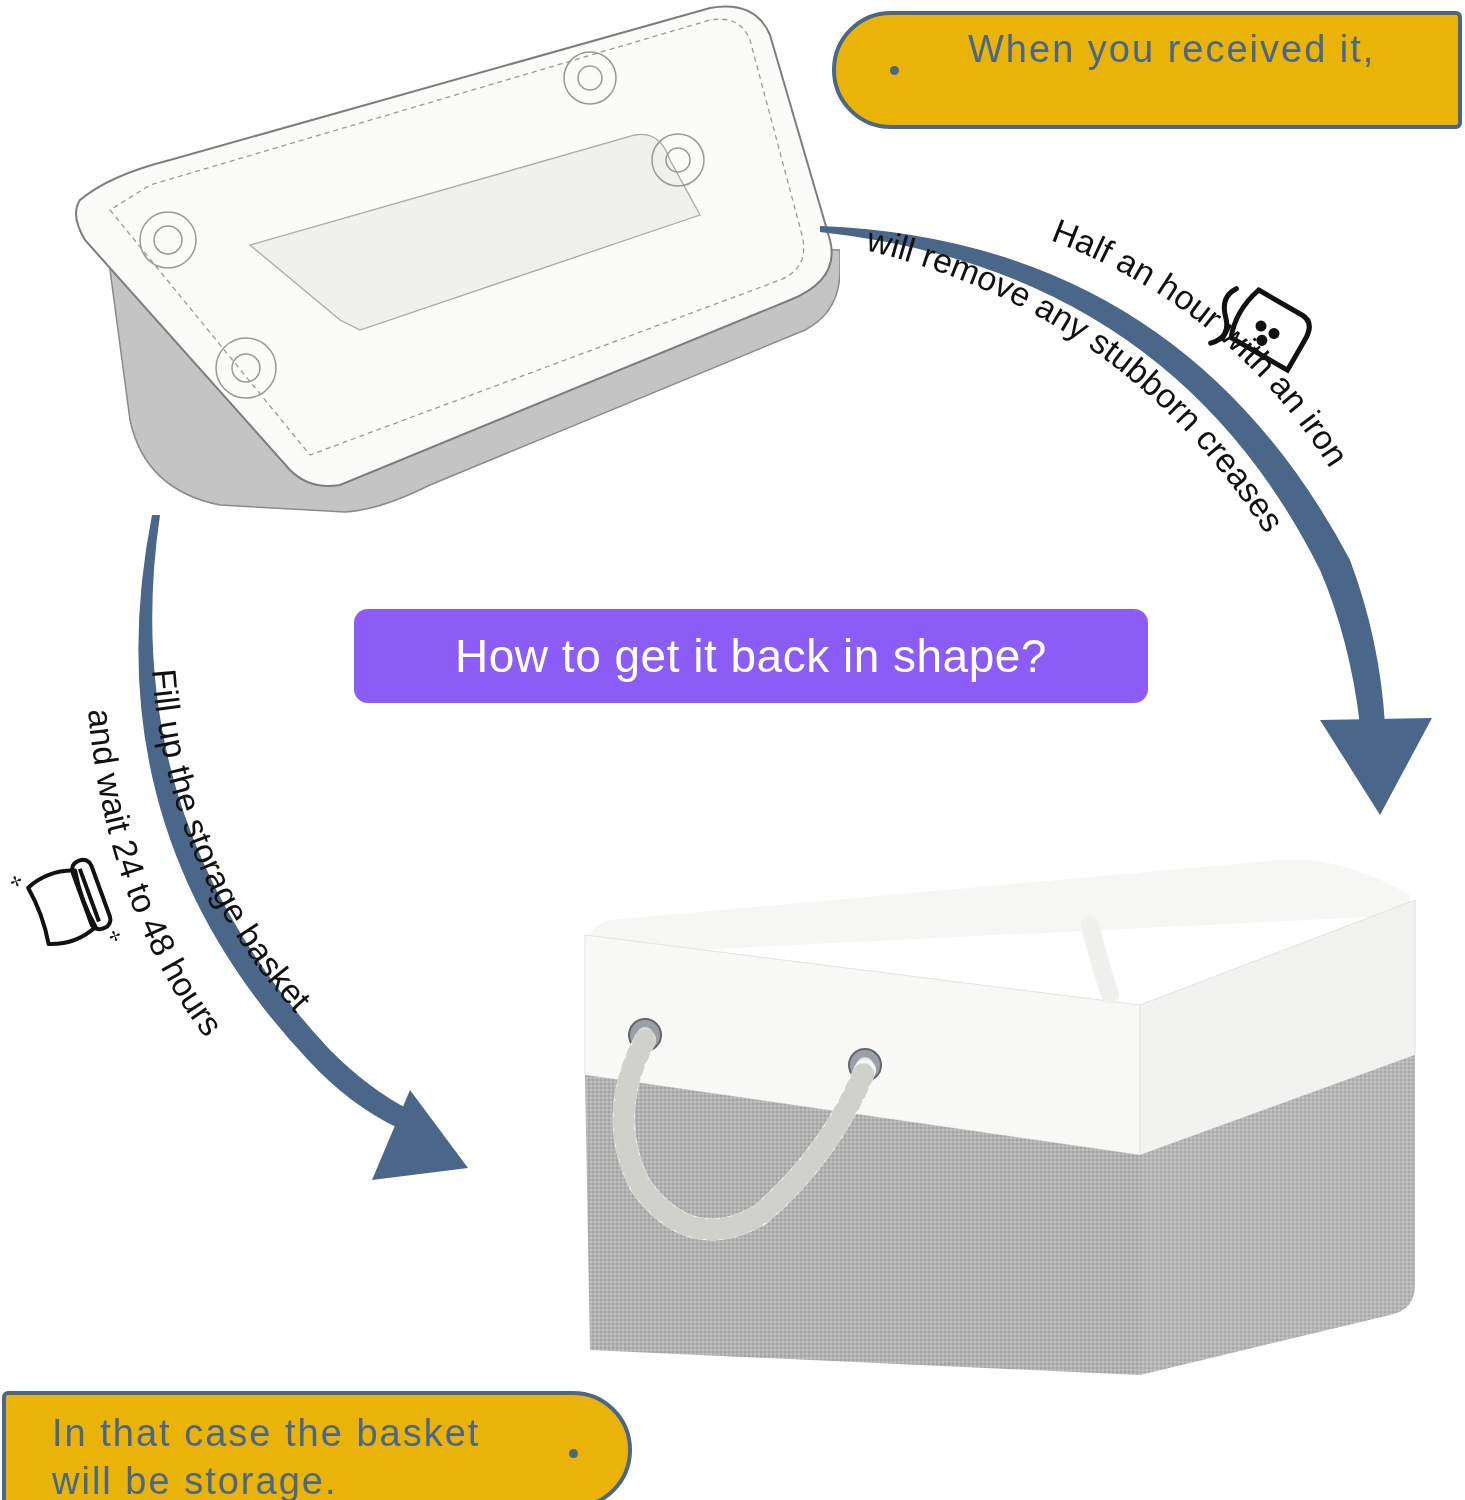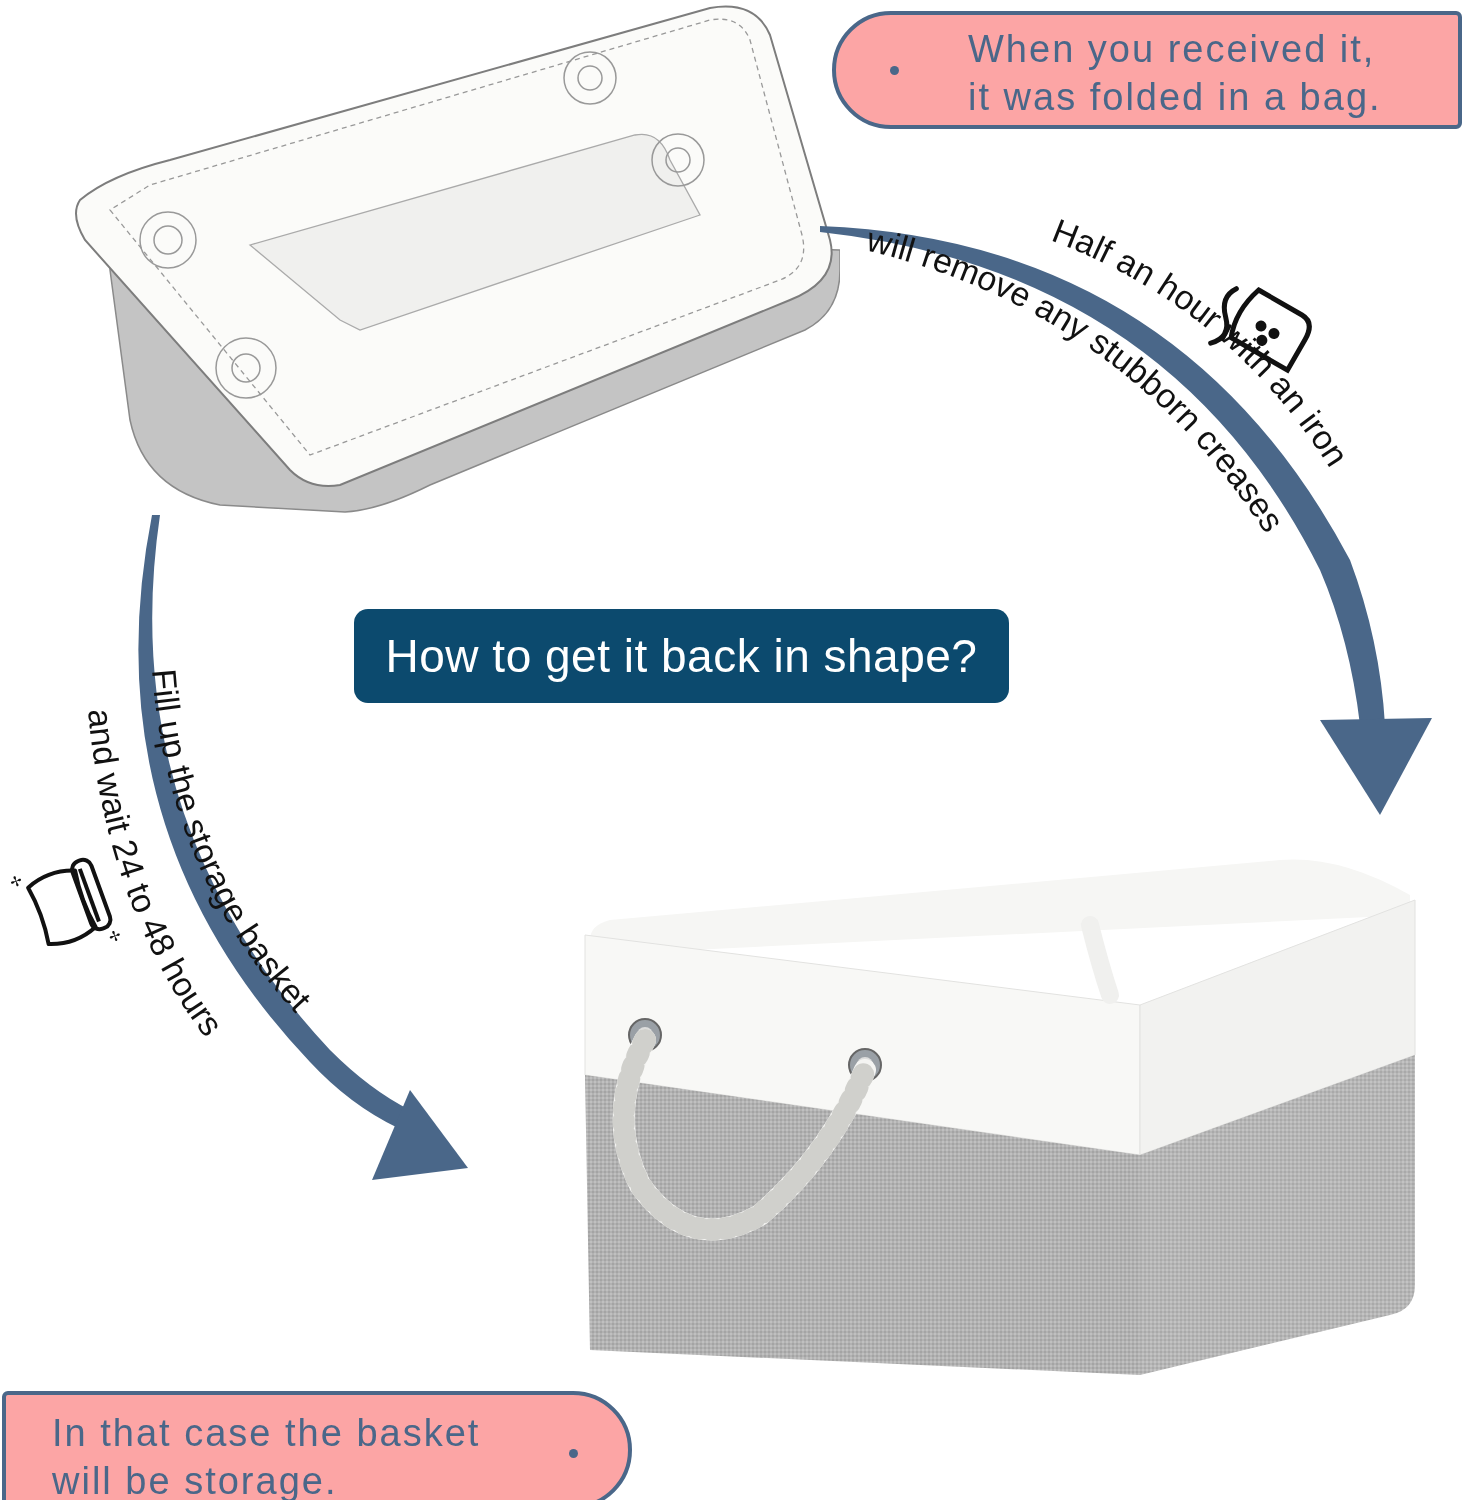--- a/index.html
+++ b/index.html
@@ -4,38 +4,38 @@
   <style>
     html, body { margin: 0; padding: 0; }
     body {
       width: 1465px; height: 1500px; position: relative; overflow: hidden;
       background: #ffffff;
       font-family: "Liberation Sans", "DejaVu Sans", sans-serif;
     }
     .abs { position: absolute; }
     .callout {
       position: absolute; box-sizing: border-box;
-      border: 4px solid #4a6789; background: #fca5a5;
+      border: 4px solid #4a6789; background: #eab308;
       color: #4a6789; font-size: 38px; line-height: 48px; letter-spacing: 2px;
     }
     .callout-top {
       left: 832px; top: 11px; width: 630px; height: 118px;
       border-radius: 60px 6px 6px 60px;
       padding: 10px 20px 0 132px;
     }
     .callout-bottom {
       left: 2px; top: 1378px; width: 630px; height: 118px;
       border-radius: 6px 60px 60px 6px;
       padding: 14px 0 0 46px;
       margin-top: 13px;
     }
     .dot { position: absolute; width: 9px; height: 9px; border-radius: 50%; background: #4a6789; }
     .headline {
-      position: absolute; left: 354px; top: 609px; width: 655px; height: 94px;
-      background: #0c4a6e; border-radius: 14px; color: #fff;
+      position: absolute; left: 354px; top: 609px; width: 794px; height: 94px;
+      background: #8b5cf6; border-radius: 14px; color: #fff;
       font-size: 46px; line-height: 94px; text-align: center; letter-spacing: 0.5px;
     }
     svg text { font-family: "Liberation Sans", "DejaVu Sans", sans-serif; }
   </style>
 </head>
 <body>
 
 <svg class="abs" style="left:50px;top:0;" width="790" height="520" viewBox="0 0 790 520">
 
   <path d="M60 270 L80 420 Q95 490 170 505 L295 512 Q330 510 380 485 L755 330 Q790 312 790 270 L790 250 L60 230 Z" fill="#c4c4c4" stroke="#8a8a8a" stroke-width="1.5"></path>
@@ -54,21 +54,20 @@
     <circle cx="540" cy="78" r="26"></circle>
       <circle cx="540" cy="78" r="12"></circle>
     <circle cx="628" cy="160" r="26"></circle>
       <circle cx="628" cy="160" r="12"></circle>
   </g>
 </svg>
 
 <div class="callout callout-top">
   <span class="dot" style="left:54px;top:51px;"></span>
   <div>When you received it,</div>
-  <div>it was folded in a bag.</div>
 </div>
 
 <svg class="abs" style="left:0;top:0;" width="1465" height="1500" viewBox="0 0 1465 1500">
   <defs>
     <path id="ironPath1" d="M1050 240 Q1290 330 1390 590"></path>
     <path id="ironPath2" d="M865 250 Q1200 330 1340 680"></path>
     <path id="fillPath1" d="M152 670 Q170 930 380 1090"></path>
     <path id="fillPath2" d="M88 710 Q110 960 270 1110"></path>
   </defs>
 

